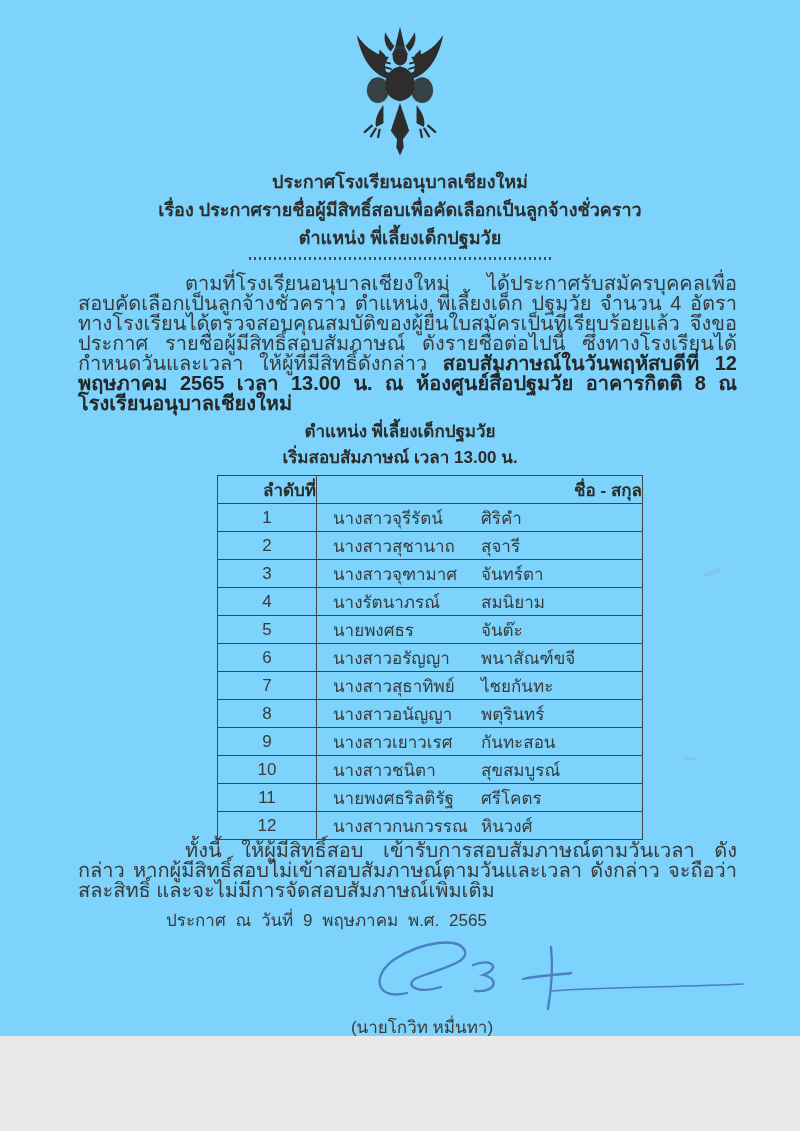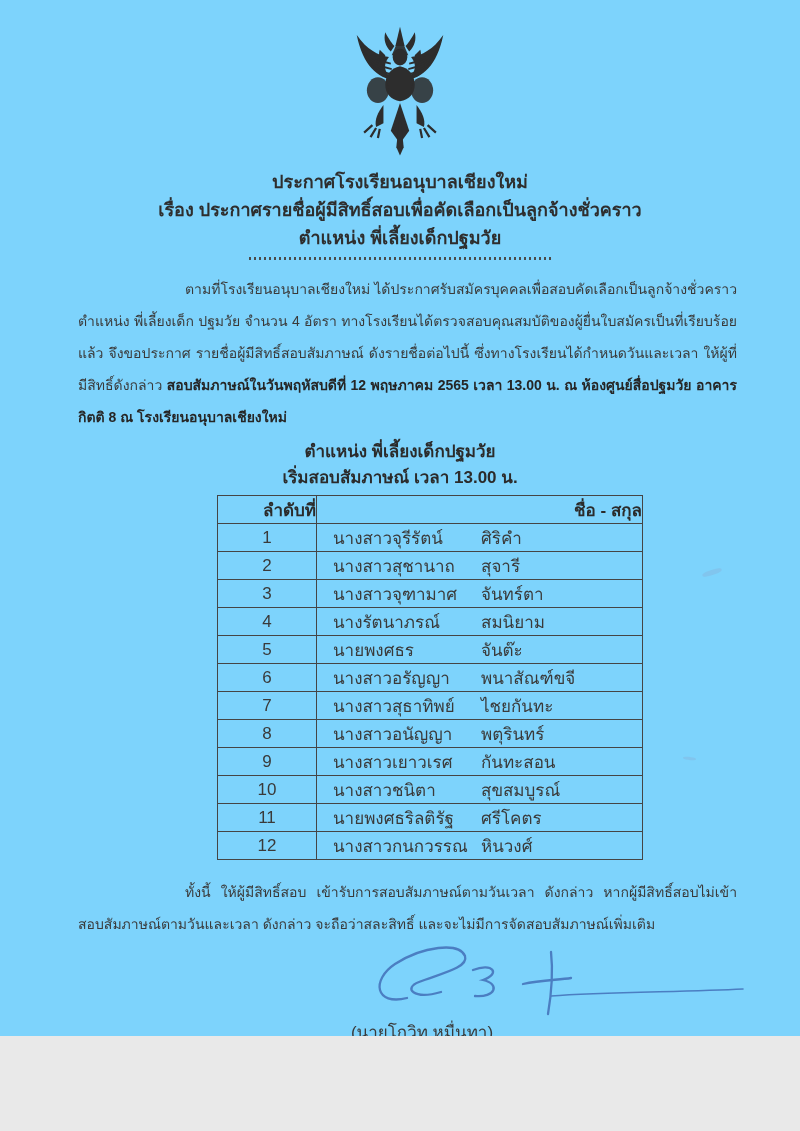--- a/index.html
+++ b/index.html
@@ -15,21 +15,21 @@
   }
   .emblem-wrap { margin: 24px auto 0 auto; width: 150px; height: 138px; text-align: center; }
   .title-block { margin-top: 6px; text-align: center; }
   .title-line { font-size: 18px; font-weight: bold; color: #2e2e2e; line-height: 28px; }
   .dotted {
     width: 302px; height: 3px; margin: 5px auto 0 auto;
     background: repeating-linear-gradient(90deg, #4a4a4a 0 2px, transparent 2px 5px);
   }
   .para {
     width: 659px; margin: 13px 0 0 78px;
-    font-size: 14px; line-height: 32px; text-align: justify;
+    font-size: 20px; line-height: 20px; text-align: justify;
   }
   .indent { text-indent: 107px; }
   .para strong { color: #262626; }
   .table-heading { margin-top: 6px; text-align: center; }
   .table-heading div { font-size: 17px; font-weight: bold; color: #2b2b2b; line-height: 26px; }
   table.candidates {
     border-collapse: collapse;
     margin: 4px 0 0 217px;
     width: 426px;
     font-size: 17px;
@@ -171,21 +171,22 @@
           <td class="name"><span class="first">นายพงศธริลติรัฐ</span><span class="last">ศรีโคตร</span></td>
         </tr>
 
         <tr>
           <td class="num">12</td>
           <td class="name"><span class="first">นางสาวกนกวรรณ</span><span class="last">หินวงศ์</span></td>
         </tr>
       </tbody>
   </table>
 
-  <p class="para indent" style="margin-top:16px">ทั้งนี้ ให้ผู้มีสิทธิ์สอบ เข้ารับการสอบสัมภาษณ์ตามวันเวลา ดังกล่าว หากผู้มีสิทธิ์สอบไม่เข้าสอบสัมภาษณ์ตามวันและเวลา ดังกล่าว จะถือว่าสละสิทธิ์ และจะไม่มีการจัดสอบสัมภาษณ์เพิ่มเติม</p>
+  <p class="para indent" style="margin-top:0">ทั้งนี้ ให้ผู้มีสิทธิ์สอบ เข้ารับการสอบสัมภาษณ์ตามวันเวลา ดังกล่าว หากผู้มีสิทธิ์สอบไม่เข้าสอบสัมภาษณ์ตามวันและเวลา ดังกล่าว จะถือว่าสละสิทธิ์ และจะไม่มีการจัดสอบสัมภาษณ์เพิ่มเติม</p>
+  <p class="date-line">ประกาศ ณ วันที่ 9 พฤษภาคม พ.ศ. 2565</p>
 
   <div class="sig-wrap">
     <svg width="400" height="78" viewBox="0 0 400 78">
       <g fill="none" stroke="#4b7ec2" stroke-width="2.3" stroke-linecap="round">
         <path d="M52 58 C20 66 16 40 40 24 C68 6 104 2 110 16 C114 28 84 34 64 42 C48 48 58 60 86 52"></path>
         <path d="M118 30 C138 22 146 34 128 40 C146 44 140 58 120 56"></path>
         <path d="M196 12 C198 30 196 56 193 74"></path>
         <path d="M168 44 C186 40 204 40 216 38"></path>
         <path d="M196 56 C250 52 330 52 388 49" stroke-width="1.6"></path>
       </g>

